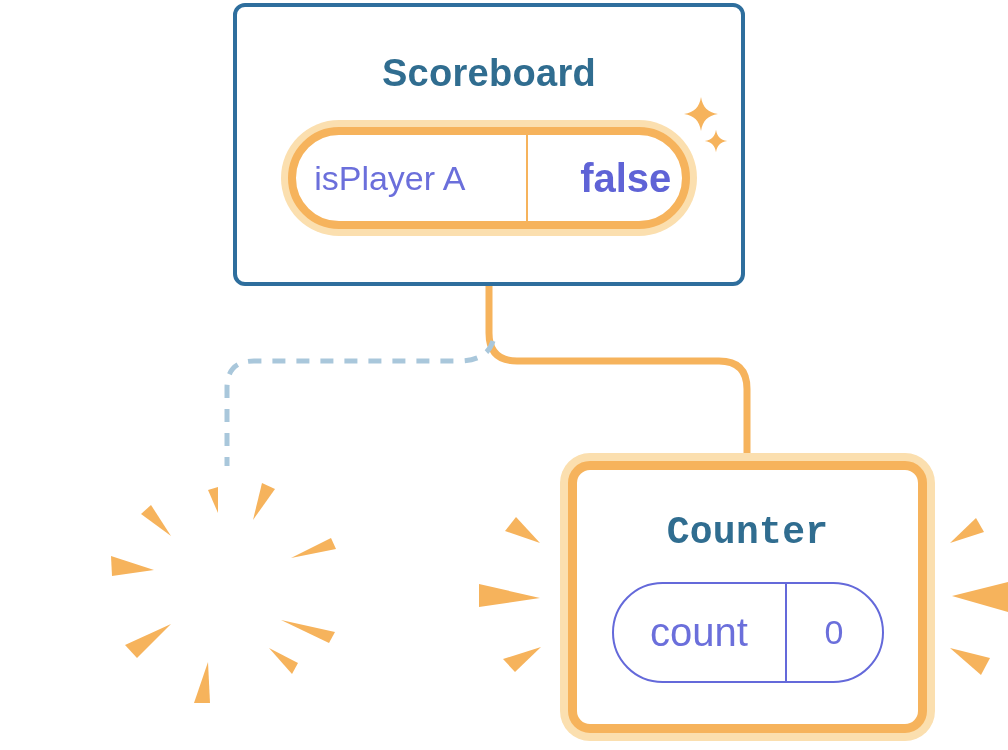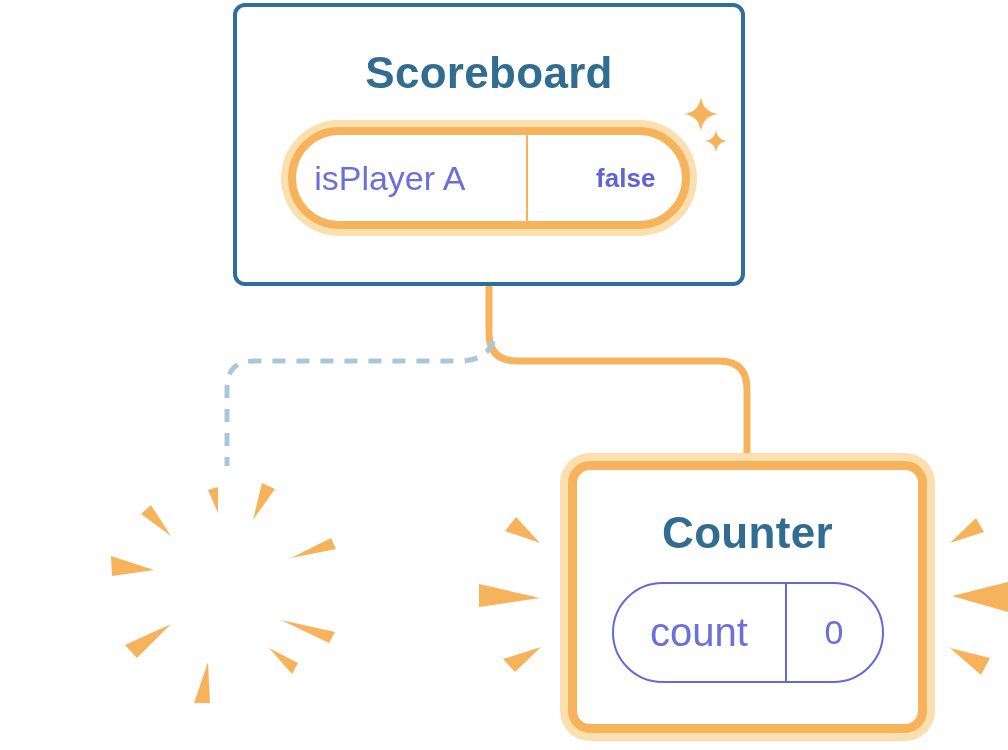--- a/index.html
+++ b/index.html
@@ -35,21 +35,21 @@
   }
   #scoreboard-card {
     left: 233px; top: 3px;
     width: 512px; height: 283px;
     border: 4px solid #2e6e9d;
     border-radius: 12px;
     padding-top: 46px;
   }
   .card-title {
     color: #306d90;
-    font-size: 44px;
+    font-size: 38px;
     line-height: 40px;
     font-weight: 600;
     letter-spacing: 0.3px;
   }
   #scoreboard-card .card-title { margin-bottom: 34px; }
 
   .state-pill {
     box-sizing: border-box;
     display: flex;
     align-items: stretch;
@@ -69,34 +69,34 @@
     font-size: 34px;
   }
   #scoreboard-pill .pill-divider {
     width: 0;
     border-left: 2px solid #f6b35c;
   }
   #scoreboard-pill .pill-value {
     width: 144px;
     display: flex; align-items: center; justify-content: center;
     color: #5f63d6;
-    font-size: 26px;
+    font-size: 40px;
     font-weight: 700;
   }
 
   
   #counter-card {
     left: 568px; top: 461px;
     width: 359px; height: 272px;
     border: 9px solid #f6b35c;
     border-radius: 22px;
     box-shadow: 0 0 0 8px #fbdfaf;
     padding-top: 43px;
   }
-  #counter-card .card-title { margin-bottom: 29px; }
+  #counter-card .card-title { margin-bottom: 29px; font-family: Liberation Mono, monospace; }
 
   #counter-pill {
     width: 272px; height: 101px;
     border: 2px solid #6469da;
     border-radius: 51px;
   }
   #counter-pill .pill-key {
     width: 171px;
     display: flex; align-items: center; justify-content: center;
     color: #6b6fdb;

